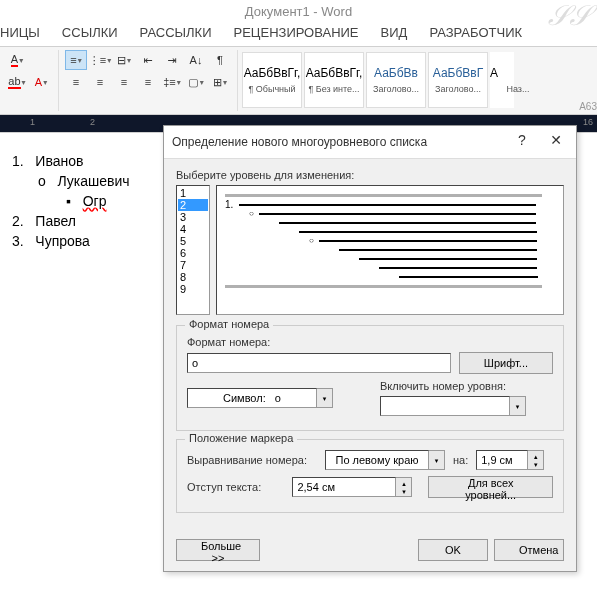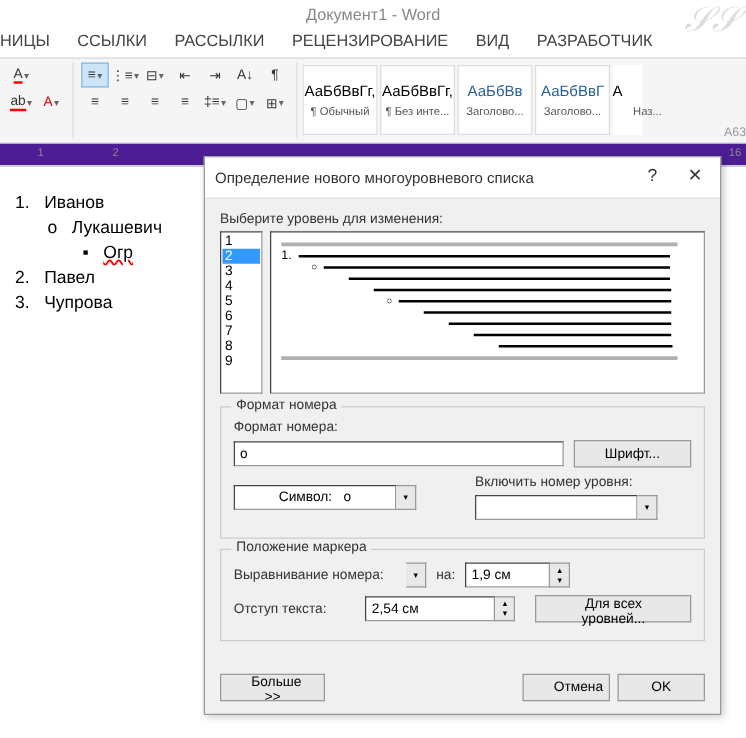--- a/index.html
+++ b/index.html
@@ -20,21 +20,21 @@
 .dropdown-arrow { font-size: 8px; color: #666; margin-left: 1px; }
 
 .styles-group { display: flex; gap: 2px; padding: 2px 4px; }
 .style-item { width: 60px; height: 56px; border: 1px solid #ddd; background: #fff; display: flex; flex-direction: column; align-items: center; justify-content: center; font-size: 10px; }
 .style-preview { font-size: 12px; margin-bottom: 4px; }
 .style-name { font-size: 9px; color: #555; white-space: nowrap; overflow: hidden; width: 56px; text-align: center; text-overflow: ellipsis; }
 .style-item.blue .style-preview { color: #2a6099; }
 .style-item.big { font-size: 26px; width: 24px; align-items: flex-start; border: none; }
 
 
-.ruler-strip { height: 18px; background: #4c1d95; border-bottom: 1px solid #d0d0d0; position: relative; font-size: 9px; color: #888; }
+.ruler-strip { height: 18px; background: #0f172a; border-bottom: 1px solid #d0d0d0; position: relative; font-size: 9px; color: #888; }
 .ruler-strip .tick { position: absolute; top: 2px; }
 .tab-label { position: absolute; right: 0; top: -14px; font-size: 10px; color: #999; }
 
 
 .doc-area { padding: 20px 0 0 12px; font-size: 14px; color: #000; }
 .doc-area .li1 { margin-left: 0; margin-bottom: 4px; }
 .doc-area .li2 { margin-left: 26px; margin-bottom: 4px; }
 .doc-area .li3 { margin-left: 54px; margin-bottom: 4px; }
 .squiggle { text-decoration: underline wavy red; }
 
@@ -61,21 +61,21 @@
 
 .fieldset { border: 1px solid #ccc; padding: 10px 10px 8px 10px; margin-bottom: 8px; position: relative; }
 .fieldset-legend { position: absolute; top: -8px; left: 8px; background: #f0f0f0; padding: 0 4px; font-size: 11px; color: #333; }
 .frow { display: flex; align-items: center; gap: 8px; margin-bottom: 6px; }
 .frow label { font-size: 11px; color: #333; }
 .text-input { border: 1px inset #999; background: #fff; height: 20px; padding: 0 4px; font-size: 11px; }
 .combo { display: flex; }
 .combo input { border: 1px inset #999; background: #fff; height: 20px; padding: 0 4px; font-size: 11px; text-align: center; }
 .combo .arrow, .spinner .arrows { width: 16px; height: 20px; background: #e8e8e8; border: 1px solid #999; border-left: none; display: flex; flex-direction: column; align-items: center; justify-content: center; font-size: 7px; line-height: 1; cursor: pointer; }
 .spinner { display: flex; }
-.spinner input { border: 1px inset #999; background: #fff; height: 20px; padding: 0 4px; font-size: 11px; width: 68px; }
+.spinner input { border: 1px inset #999; background: #fff; height: 20px; padding: 0 4px; font-size: 11px; width: 52px; }
 .spinner .arrows span { height: 8px; display: flex; align-items: center; }
 
 .btn { background: #e8e8e8; border: 1px solid #999; height: 22px; padding: 0 24px; font-size: 11px; cursor: pointer; }
 
 .dlg-footer { display: flex; justify-content: space-between; padding: 8px 12px 10px 12px; }
 .dlg-footer .right { display: flex; gap: 6px; }
 .dlg-footer .btn.ok { width: 70px; }
 .dlg-footer .btn.cancel { width: 70px; }
 .dlg-footer .btn.more { width: 84px; }
 
@@ -278,20 +278,21 @@
           </div>
         </div>
       </div>
     </div>
 
     <div class="fieldset">
       <div class="fieldset-legend">Положение маркера</div>
       <div class="frow">
         <label style="width:130px;">Выравнивание номера:</label>
         <div class="combo">
+          <input style="width: 104px;" value="По левому краю">
           <div class="arrow">▾</div>
         </div>
         <label>на:</label>
         <div class="spinner">
           <input value="1,9 см" style="">
           <div class="arrows">
               <span>▴</span>
               <span>▾</span>
             </div>
         </div>
@@ -306,17 +307,17 @@
             </div>
         </div>
         <div style="flex:1"></div>
         <button class="btn">Для всех уровней...</button>
       </div>
     </div>
   </div>
   <div class="dlg-footer">
     <button class="btn more">Больше &gt;&gt;</button>
     <div class="right">
+      <button class="btn ok">OK</button>
       <button class="btn cancel">Отмена</button>
-      <button class="btn ok">OK</button>
     </div>
   </div>
 </div>
 
 </body></html>

